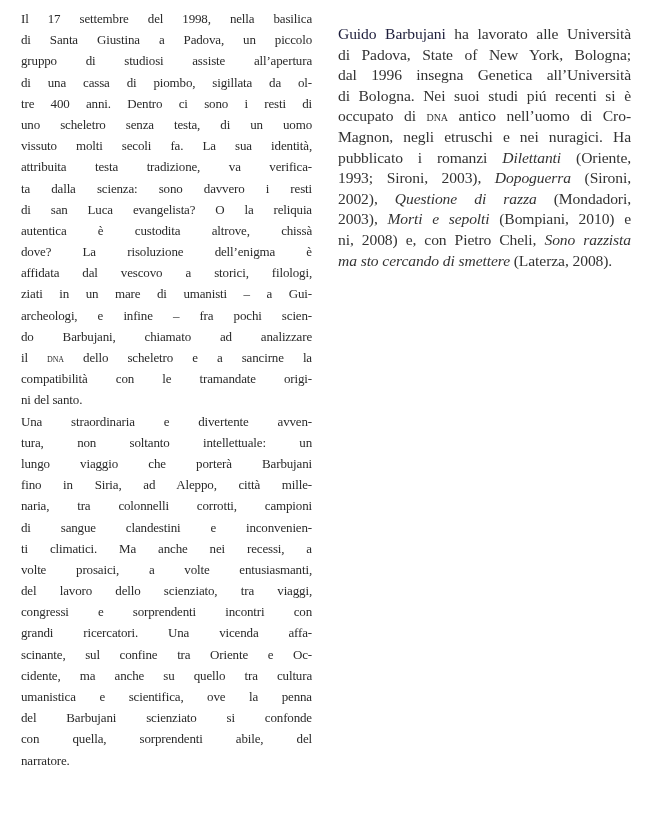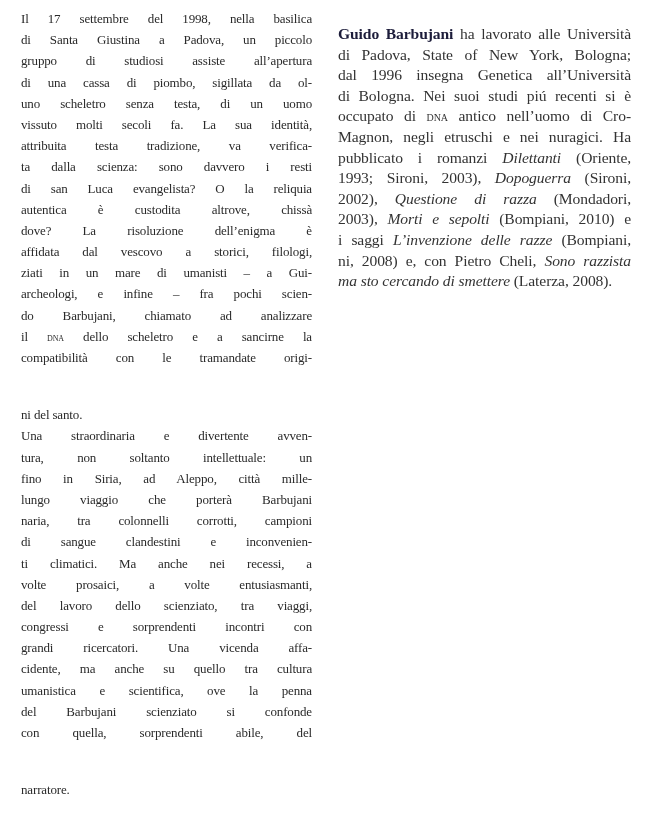--- a/index.html
+++ b/index.html
@@ -8,81 +8,82 @@
     font-family: "Liberation Serif", "DejaVu Serif", serif; color: #2a2a2a;
   }
   .col-left {
     position: absolute; left: 21px; top: 8px; width: 291px;
     font-size: 13px; line-height: 21.2px; letter-spacing: -0.15px;
   }
   .col-left .line {
     display: block; white-space: nowrap; text-align: justify; text-align-last: justify;
     height: 21.2px;
   }
-  .col-left .line.last { text-align-last: left; margin-top: 36px; }
+  .col-left .line.last { text-align-last: left; }
   .col-right {
     position: absolute; left: 338px; top: 24px; width: 293px;
     font-size: 15.6px; line-height: 20.6px; letter-spacing: -0.1px; color: #333;
   }
   .col-right .line {
     display: block; white-space: nowrap; text-align: justify; text-align-last: justify;
     height: 20.6px;
   }
   .col-right .line.last { text-align-last: left; }
-  .author-name { font-weight: bold; color: #1c1c3a; }
+  .author-name { font-weight: normal; color: #1c1c3a; }
   .sc { font-variant: small-caps; text-transform: lowercase; font-size: 0.92em; }
   i { font-style: italic; }
 </style>
 </head>
 <body>
 
 <div class="col-left">
   <span class="line">Il 17 settembre del 1998, nella basilica</span>
   <span class="line">di Santa Giustina a Padova, un piccolo</span>
   <span class="line">gruppo di studiosi assiste all’apertura</span>
   <span class="line">di una cassa di piombo, sigillata da ol-</span>
+  <span class="line">tre 400 anni. Dentro ci sono i resti di</span>
   <span class="line">uno scheletro senza testa, di un uomo</span>
   <span class="line">vissuto molti secoli fa. La sua identità,</span>
   <span class="line">attribuita testa tradizione, va verifica-</span>
   <span class="line">ta dalla scienza: sono davvero i resti</span>
   <span class="line">di san Luca evangelista? O la reliquia</span>
   <span class="line">autentica è custodita altrove, chissà</span>
   <span class="line">dove? La risoluzione dell’enigma è</span>
   <span class="line">affidata dal vescovo a storici, filologi,</span>
   <span class="line">ziati in un mare di umanisti – a Gui-</span>
   <span class="line">archeologi, e infine – fra pochi scien-</span>
   <span class="line">do Barbujani, chiamato ad analizzare</span>
   <span class="line"><span>il </span><span class="sc">DNA</span><span> dello scheletro e a sancirne la</span></span>
   <span class="line">compatibilità con le tramandate origi-</span>
   <span class="line last">ni del santo.</span>
   <span class="line">Una straordinaria e divertente avven-</span>
   <span class="line">tura, non soltanto intellettuale: un</span>
+  <span class="line">lungo viaggio che porterà Barbujani</span>
   <span class="line">fino in Siria, ad Aleppo, città mille-</span>
-  <span class="line">lungo viaggio che porterà Barbujani</span>
   <span class="line">naria, tra colonnelli corrotti, campioni</span>
   <span class="line">di sangue clandestini e inconvenien-</span>
   <span class="line">ti climatici. Ma anche nei recessi, a</span>
   <span class="line">volte prosaici, a volte entusiasmanti,</span>
   <span class="line">del lavoro dello scienziato, tra viaggi,</span>
   <span class="line">congressi e sorprendenti incontri con</span>
   <span class="line">grandi ricercatori. Una vicenda affa-</span>
+  <span class="line">scinante, sul confine tra Oriente e Oc-</span>
   <span class="line">cidente, ma anche su quello tra cultura</span>
   <span class="line">umanistica e scientifica, ove la penna</span>
   <span class="line">del Barbujani scienziato si confonde</span>
   <span class="line">con quella, sorprendenti abile, del</span>
   <span class="line last">narratore.</span>
 </div>
 
 <div class="col-right">
   <span class="line"><span class="author-name">Guido Barbujani</span><span> ha lavorato alle Università</span></span>
   <span class="line">di Padova, State of New York, Bologna;</span>
   <span class="line">dal 1996 insegna Genetica all’Università</span>
   <span class="line">di Bologna. Nei suoi studi piú recenti si è</span>
   <span class="line"><span>occupato di </span><span class="sc">DNA</span><span> antico nell’uomo di Cro-</span></span>
   <span class="line">Magnon, negli etruschi e nei nuragici. Ha</span>
   <span class="line"><span>pubblicato i romanzi </span><i>Dilettanti</i><span> (Oriente,</span></span>
   <span class="line"><span>1993; Sironi, 2003), </span><i>Dopoguerra</i><span> (Sironi,</span></span>
   <span class="line"><span>2002), </span><i>Questione di razza</i><span> (Mondadori,</span></span>
   <span class="line"><span>2003), </span><i>Morti e sepolti</i><span> (Bompiani, 2010) e</span></span>
-  <span class="line"><span>i saggi </span><i>L’invenzione delle razze</i><span> (Bompiani,</span></span>
   <span class="line"><span>ni, 2008) e, con Pietro Cheli, </span><i>Sono razzista</i></span>
   <span class="line last"><i>ma sto cercando di smettere</i><span> (Laterza, 2008).</span></span>
 </div>
 
 </body></html>

